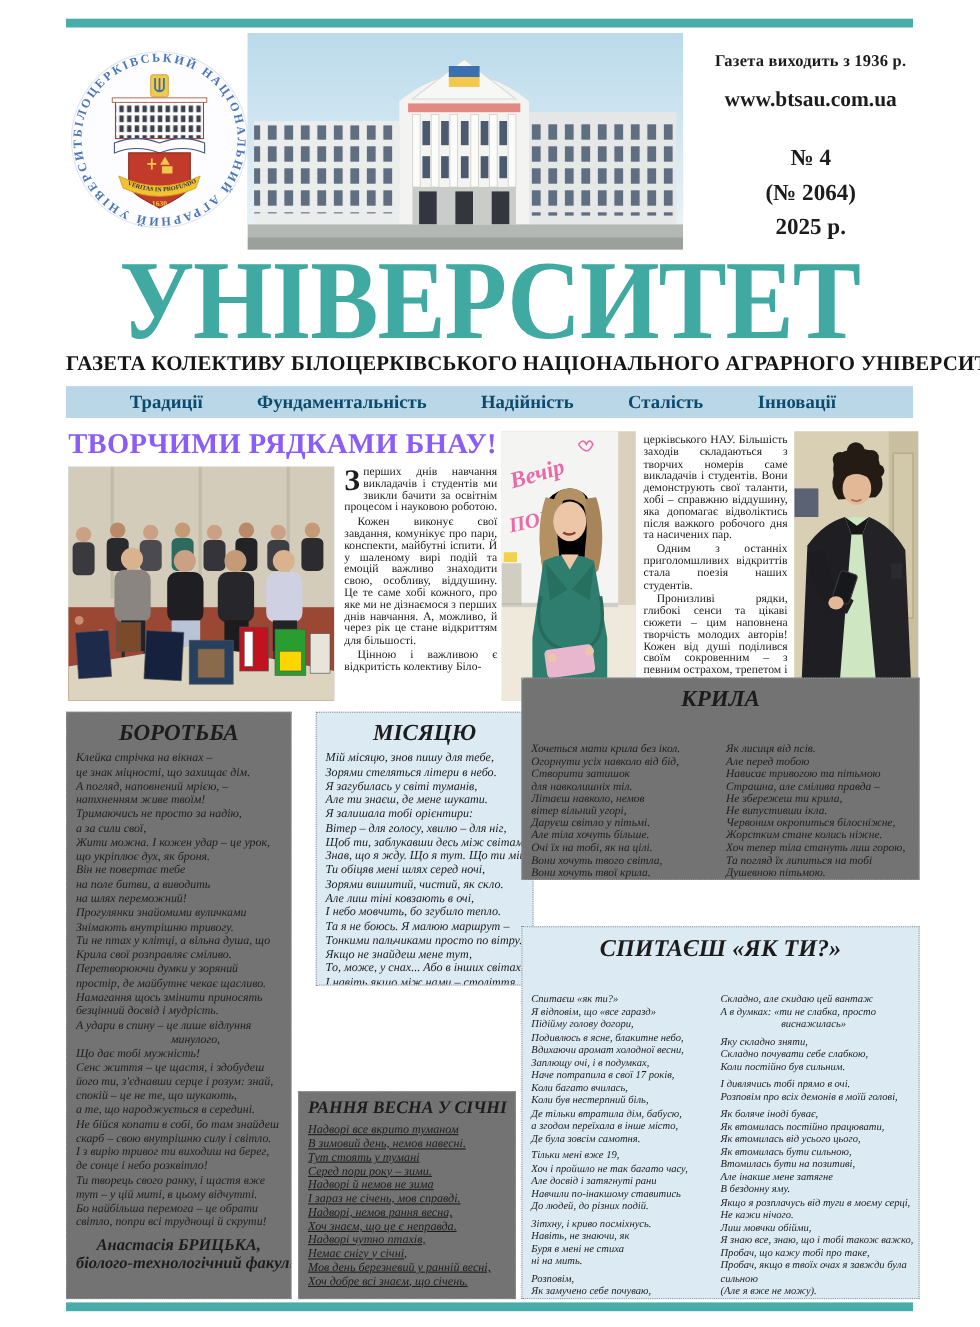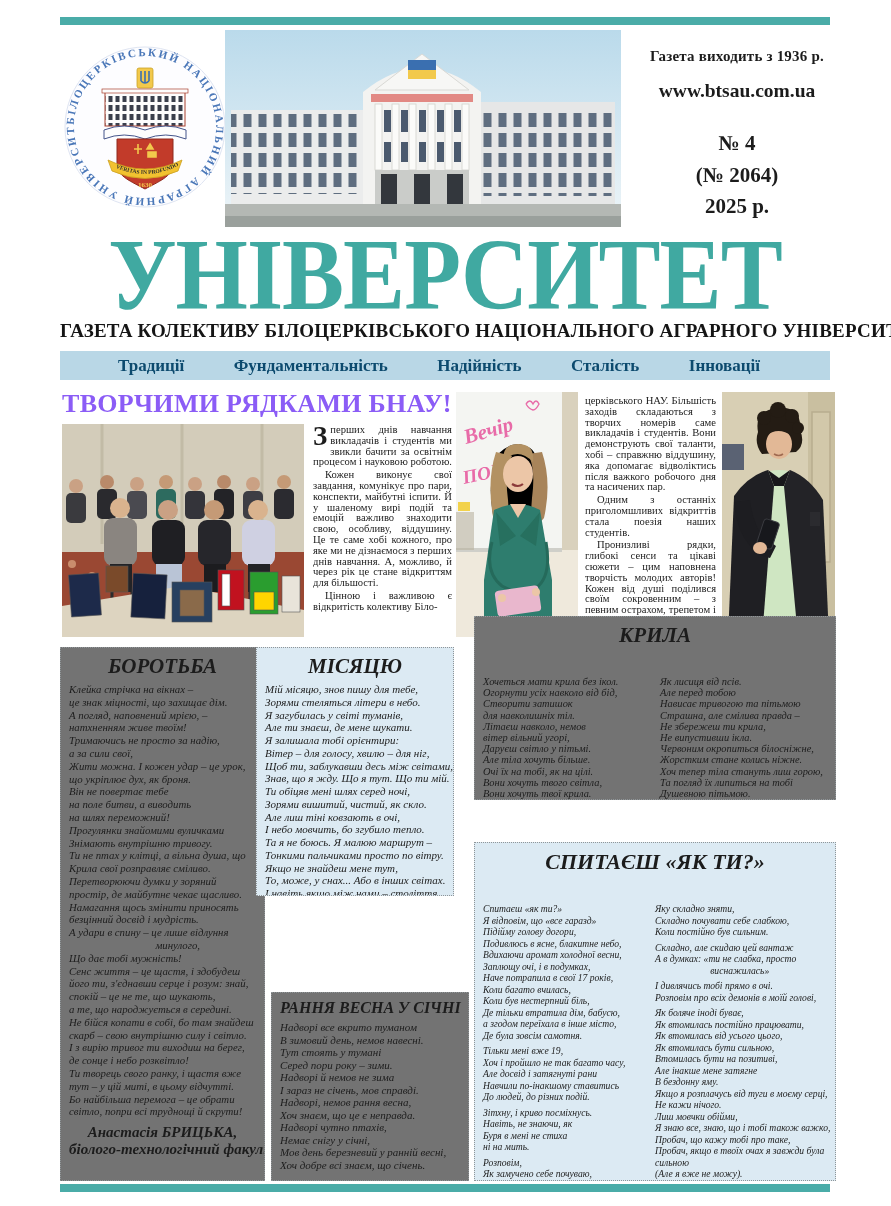--- a/index.html
+++ b/index.html
@@ -48,26 +48,26 @@
   .poem-box{border:1.5px dotted #8f9598;box-sizing:border-box;padding:5px 8px;
     overflow:hidden;background:#737373;}
   .poem-box.blue{background:#dceaf3;}
   .poem-title{text-align:center;font-weight:bold;font-style:italic;font-size:21px;
     margin:1px 0 4px 0;white-space:nowrap;}
   .poem-body{font-style:italic;white-space:pre;}
   .poem-credit{font-style:italic;font-weight:bold;white-space:pre;margin-top:6px;}
   .box-borotba{left:60px;top:647px;width:205px;height:534px;}
   .box-borotba .poem-body{font-size:10.8px;line-height:12.8px;}
   .box-borotba .poem-credit{font-size:15px;text-align:center;}
-  .box-misyatsu{left:256px;top:647px;width:198px;height:249px;}
+  .box-misyatsu{left:287px;top:647px;width:198px;height:249px;}
   .box-misyatsu .poem-body{font-size:11px;line-height:12.75px;}
   .box-misyatsu .poem-credit{font-size:12.5px;text-align:right;margin-top:3px;}
   .box-vesna{left:271px;top:992px;width:198px;height:189px;}
   .box-vesna .poem-title{font-size:16px;}
-  .box-vesna .poem-body{font-size:11px;line-height:12.5px;}
+  .box-vesna .poem-body{font-size:11px;line-height:12.5px;text-decoration:underline;}
   .box-kryla{left:474px;top:616px;width:362px;height:184px;}
   .box-spytaesh{left:474px;top:842px;width:362px;height:339px;}
   .pcols{display:flex;gap:10px;margin-top:28px;}
   .pcol{width:50%;}
   .box-kryla .poem-body{font-size:10.4px;line-height:11.2px;}
   .box-kryla .poem-credit{font-size:11px;text-align:right;margin-top:4px;line-height:12px;}
   .box-spytaesh .poem-title{font-size:22px;}
   .stanza{font-style:italic;white-space:pre;font-size:9.6px;line-height:11.5px;margin-bottom:4px;}
   .box-spytaesh .poem-credit{font-size:11px;text-align:right;margin-top:6px;line-height:12.5px;}
 </style>
@@ -494,26 +494,26 @@
       <div class="stanza">Зітхну, і криво посміхнусь.
 Навіть, не знаючи, як
 Буря в мені не стиха
 ні на мить.</div>
       <div class="stanza">Розповім,
 Як замучено себе почуваю,
 І знову жарти, і знову посмішка
 Захисна броня,</div>
     </div>
     <div class="pcol">
+      <div class="stanza">Складно, але скидаю цей вантаж
+А в думках: «ти не слабка, просто
+                       виснажилась»</div>
       <div class="stanza">Яку складно зняти,
 Складно почувати себе слабкою,
 Коли постійно був сильним.</div>
-      <div class="stanza">Складно, але скидаю цей вантаж
-А в думках: «ти не слабка, просто
-                       виснажилась»</div>
       <div class="stanza">І дивлячись тобі прямо в очі.
 Розповім про всіх демонів в моїй голові,</div>
       <div class="stanza">Як боляче іноді буває,
 Як втомилась постійно працювати,
 Як втомилась від усього цього,
 Як втомилась бути сильною,
 Втомилась бути на позитиві,
 Але інакше мене затягне
 В бездонну яму.
 Якщо я розплачусь від туги в моєму серці,

